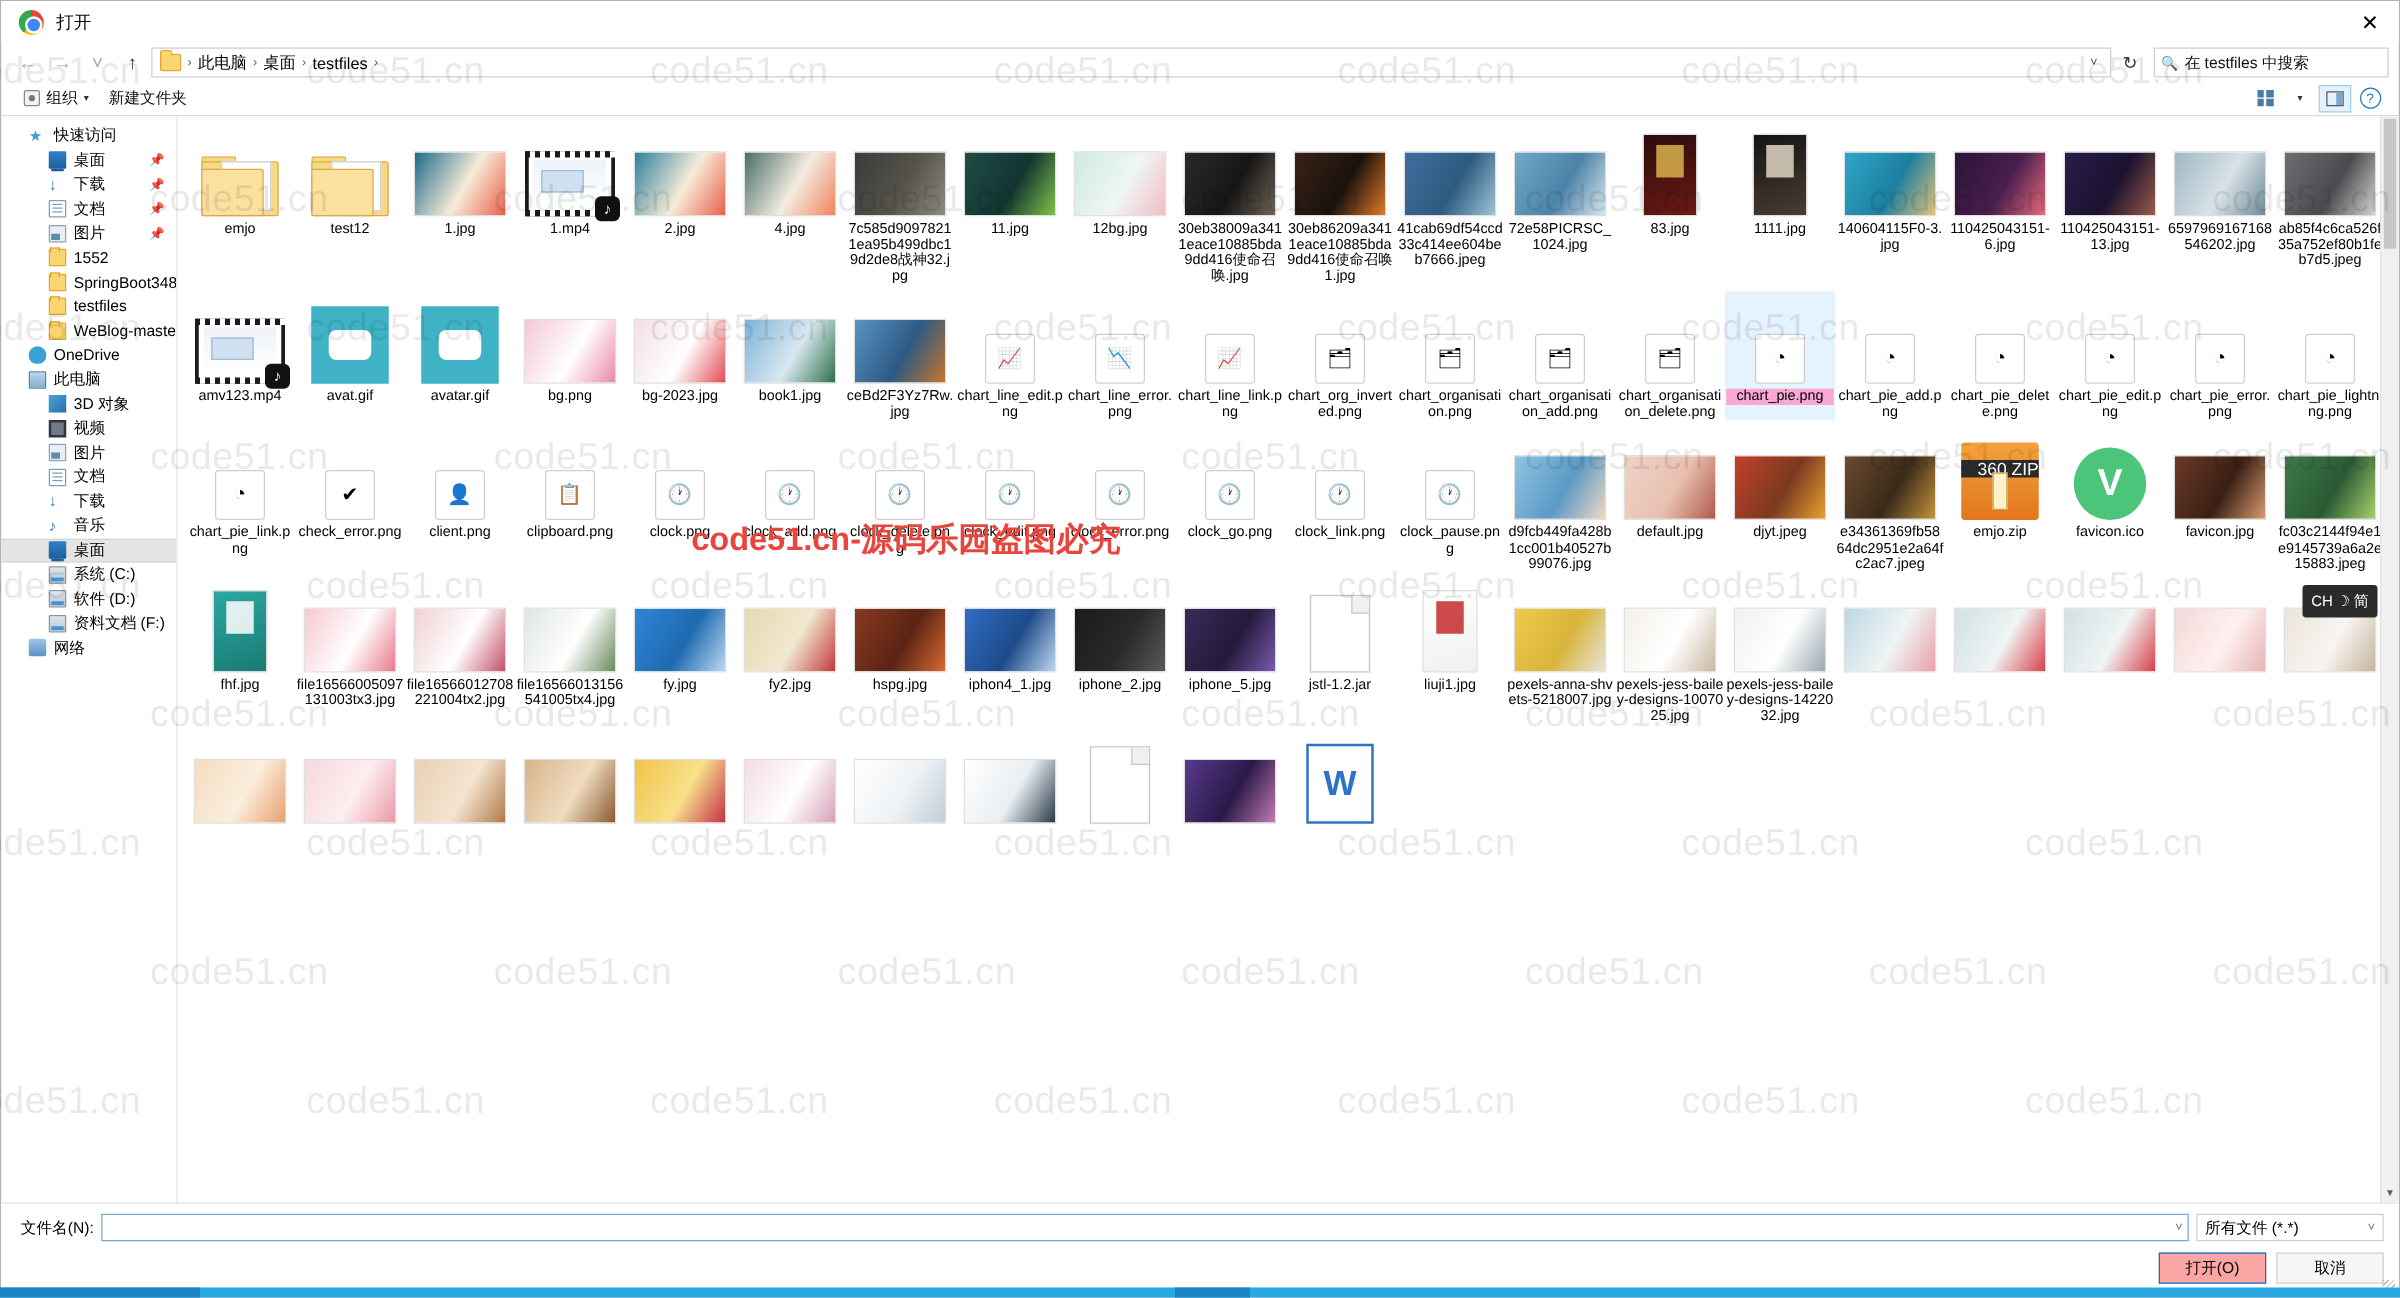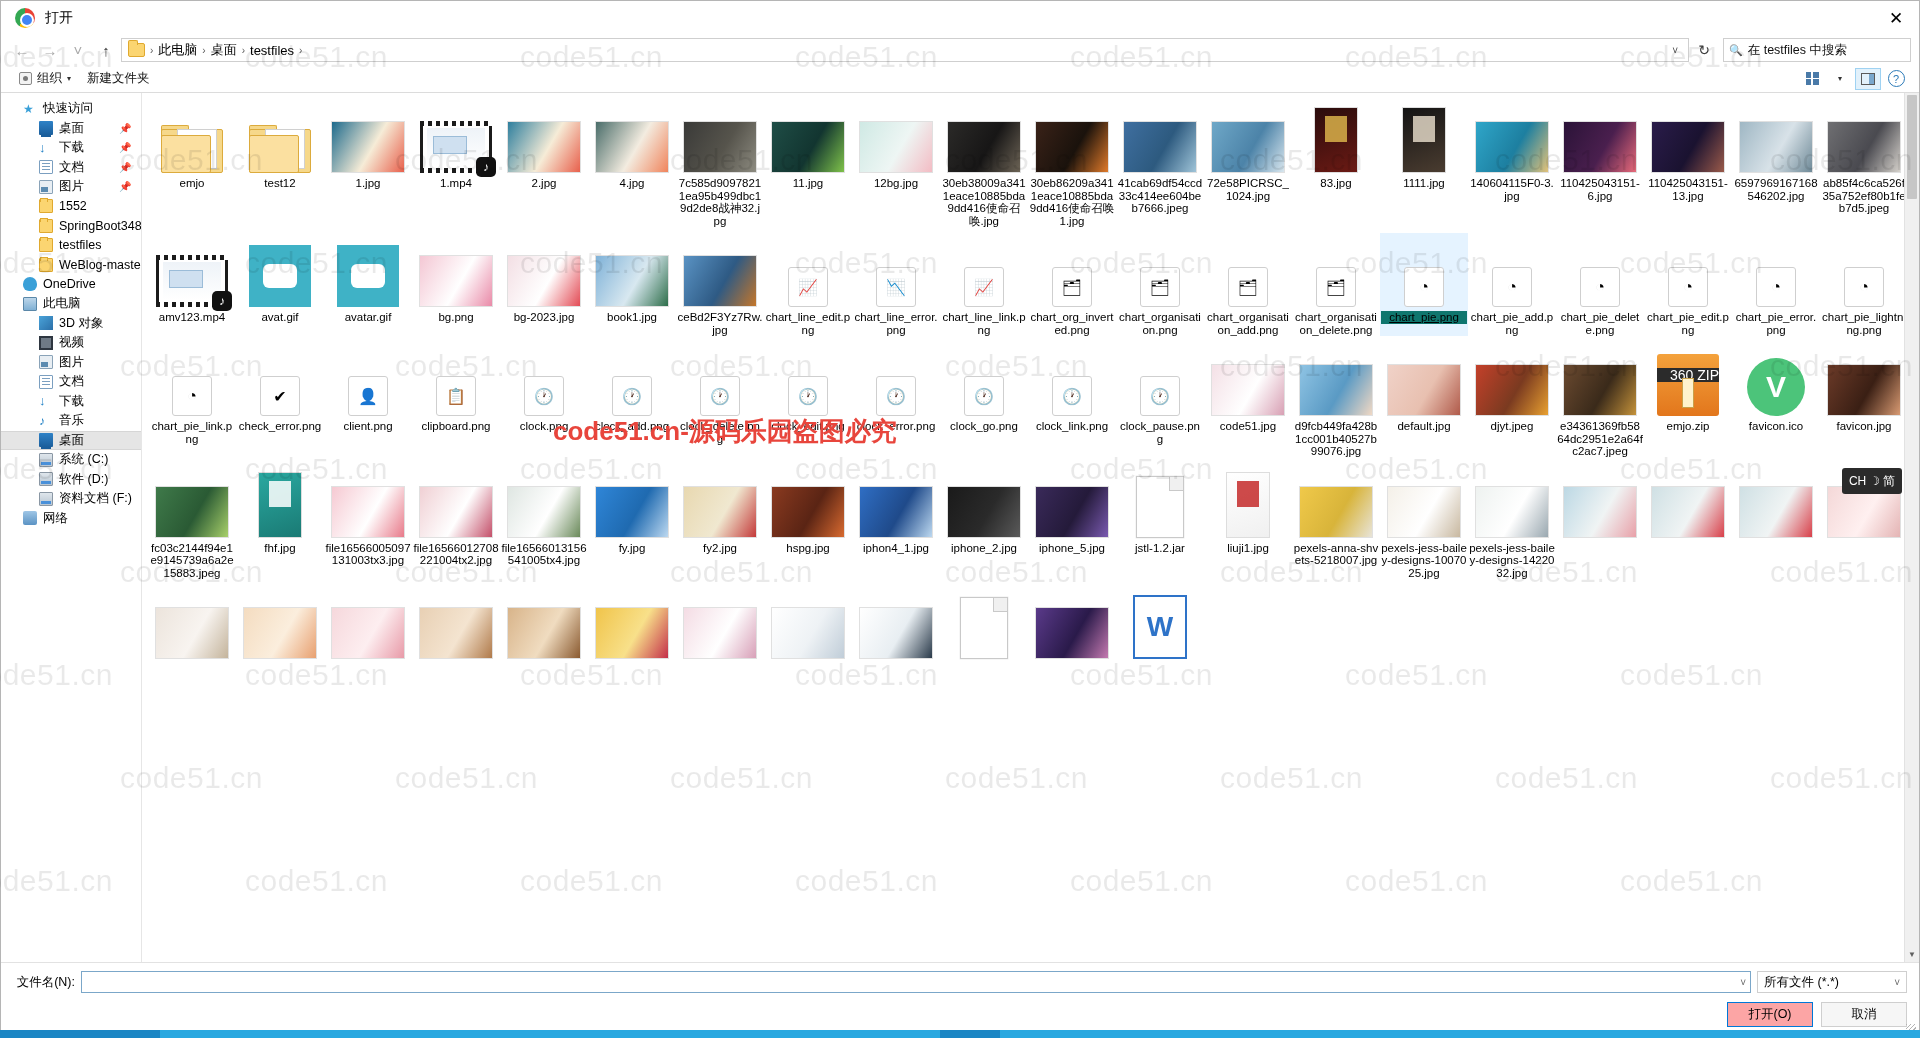--- a/index.html
+++ b/index.html
@@ -92,21 +92,21 @@
   .i-drive::after{content:"";position:absolute;left:1px;bottom:1px;right:1px;height:3px;background:#4a90d9;}
   .i-net { background:linear-gradient(#9fc6e6,#5b93c4); border-radius:2px; }
 
   
   .filearea { flex:1; position:relative; overflow:hidden; border-left:1px solid #e6e6e6; }
   .grid { display:flex; flex-wrap:wrap; align-content:flex-start; padding:6px 0 0 6px; }
   .cell { width:88px; margin:0 0 6px 0; display:flex; flex-direction:column; align-items:center; padding-top:4px; }
   .thumbwrap { height:70px; display:flex; align-items:flex-end; justify-content:center; width:100%; }
   .label { font-size:11.5px; line-height:12.5px; text-align:center; width:86px; word-break:break-all;
            margin-top:4px; color:#000; }
-  .cell.sel .label { background:#0f766e;text-decoration:underline; }
+  .cell.sel .label { background:#f9a8d4; }
   .cell.sel { background:#e5f3ff; }
   .folder-big { width:62px; height:50px; position:relative; }
   .folder-big .back { position:absolute; left:0; bottom:0; width:62px; height:44px; background:#f6d88a; border:1px solid #dcab3d; border-radius:2px; }
   .folder-big .tab { position:absolute; left:0; top:2px; width:28px; height:8px; background:#f6d88a; border:1px solid #dcab3d; border-bottom:none; border-radius:2px 2px 0 0; }
   .folder-big .sheet { position:absolute; left:16px; top:6px; width:40px; height:40px; background:#fff; border:1px solid #d0d0d0; }
   .folder-big .front { position:absolute; left:0; bottom:0; width:50px; height:38px; background:#fbe0a0; border:1px solid #dcab3d; border-radius:2px; }
 
   .film { width:72px; height:52px; background:#fff; border:3px solid #1b1b1b; position:relative; }
   .film::before, .film::after { content:""; position:absolute; left:-3px; right:-3px; height:5px; background:
     repeating-linear-gradient(90deg,#1b1b1b 0 4px,#fff 4px 8px); }
@@ -702,26 +702,20 @@
             </div>
             <div class="label">clock_link.png</div>
           </div>
           <div class="cell">
             <div class="thumbwrap">
               <div class="pngico">
                 <div class="glyph">🕐</div>
               </div>
             </div>
             <div class="label">clock_pause.png</div>
-          </div>
-          <div class="cell">
-            <div class="thumbwrap">
-              <div style="width:74px;height:52px;border:1px solid #e0e0e0;background:linear-gradient(120deg,#f4e0e6 0%,#ffffff 55%,#d8a0b4 100%)"></div>
-            </div>
-            <div class="label">code51.jpg</div>
           </div>
           <div class="cell">
             <div class="thumbwrap">
               <div style="width:74px;height:52px;border:1px solid #e0e0e0;background:linear-gradient(120deg,#8fc4e4 0%,#5a9ac4 55%,#f0d8c4 100%)"></div>
             </div>
             <div class="label">d9fcb449fa428b1cc001b40527b99076.jpg</div>
           </div>
           <div class="cell">
             <div class="thumbwrap">
               <div style="width:74px;height:52px;border:1px solid #e0e0e0;background:linear-gradient(120deg,#f0d2c8 0%,#e8c0b0 55%,#b05a4a 100%)"></div>

